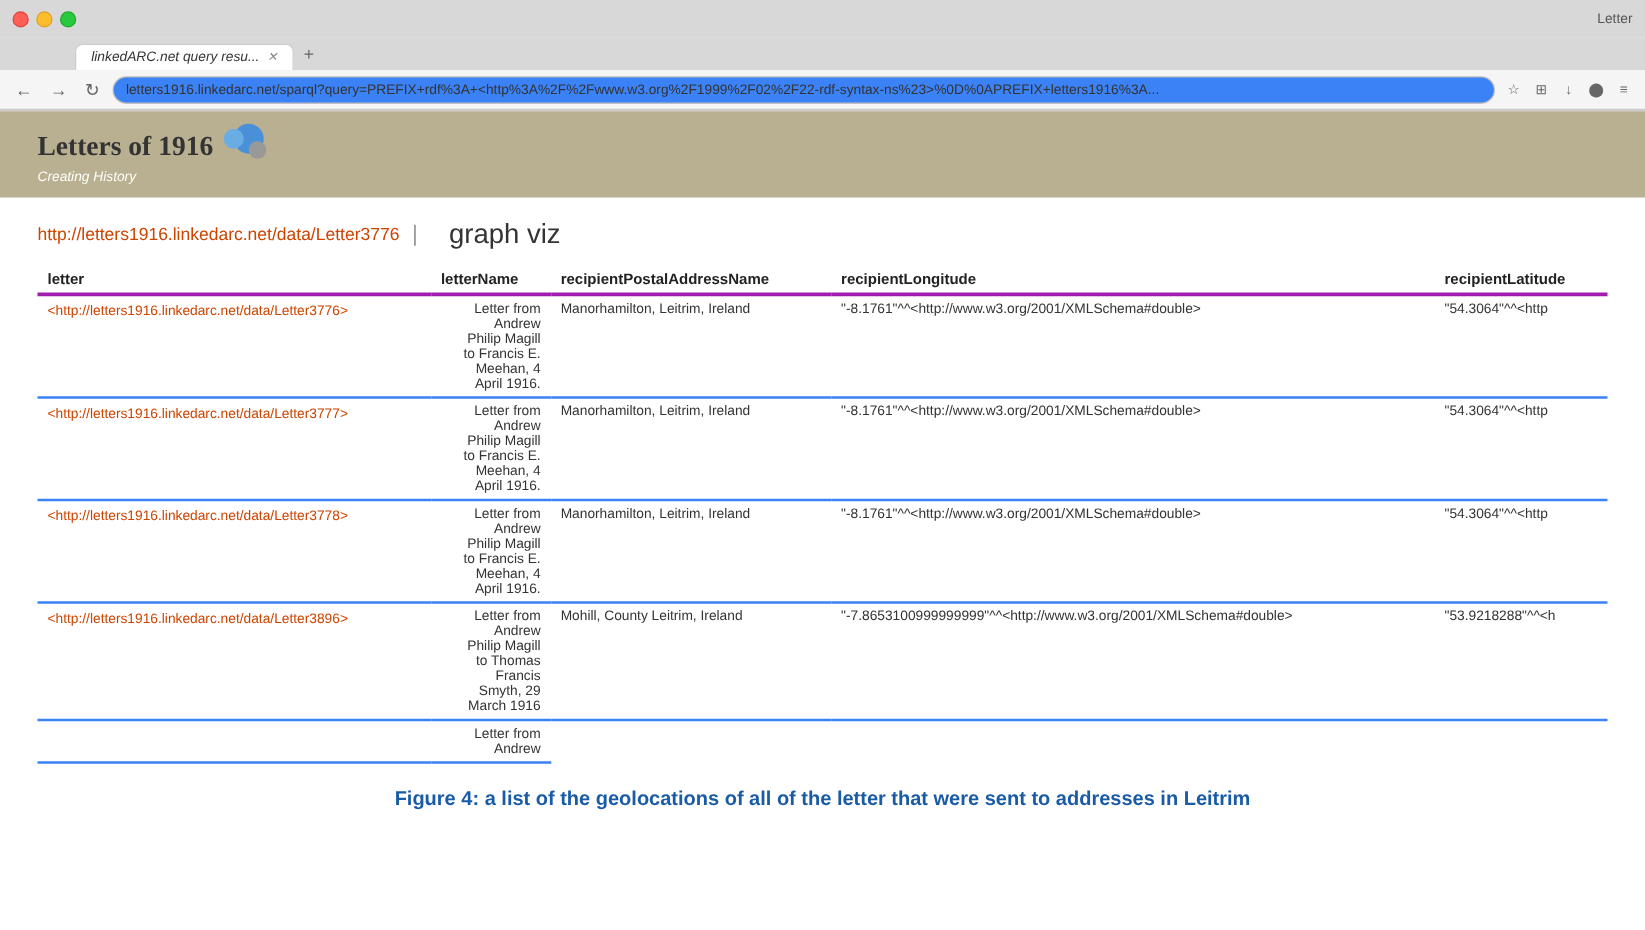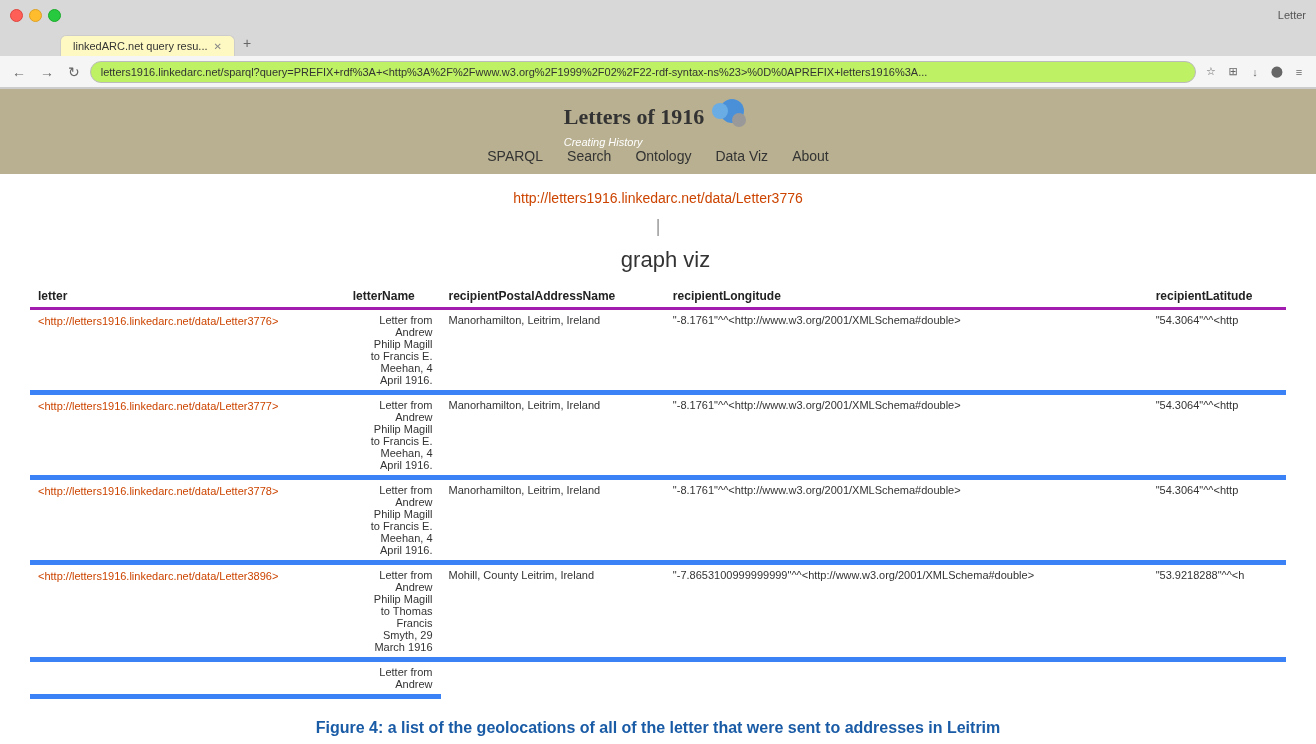--- a/index.html
+++ b/index.html
@@ -7,58 +7,58 @@
 
     
     .browser-chrome { background: #e8e8e8; border-bottom: 1px solid #ccc; }
     .title-bar { display: flex; align-items: center; justify-content: space-between; padding: 6px 10px; background: #d8d8d8; height: 30px; }
     .traffic-lights { display: flex; gap: 6px; align-items: center; }
     .tl { width: 13px; height: 13px; border-radius: 50%; }
     .tl.red { background: #ff5f56; border: 1px solid #e0443e; }
     .tl.yellow { background: #ffbd2e; border: 1px solid #dea123; }
     .tl.green { background: #27c93f; border: 1px solid #1aab29; }
     .tab-bar { display: flex; align-items: flex-end; padding: 0 60px; background: #d8d8d8; height: 26px; }
-    .tab { background: #fef9c3; border-radius: 6px 6px 0 0; padding: 4px 12px; font-size: 11px; color: #333; display: flex; align-items: center; gap: 6px; border: 1px solid #ccc; border-bottom: none; max-width: 180px; }
+    .tab { background: #ffffff; border-radius: 6px 6px 0 0; padding: 4px 12px; font-size: 11px; color: #333; display: flex; align-items: center; gap: 6px; border: 1px solid #ccc; border-bottom: none; max-width: 180px; font-style: italic; }
     .tab-close { color: #888; font-size: 10px; cursor: pointer; }
     .tab-add { background: none; border: none; color: #666; font-size: 14px; padding: 0 8px; cursor: pointer; align-self: center; }
     .user-label { font-size: 11px; color: #555; }
 
     .address-bar { display: flex; align-items: center; background: #f5f5f5; padding: 4px 8px; gap: 6px; border-bottom: 1px solid #ccc; height: 32px; }
     .nav-btn { background: none; border: none; font-size: 14px; color: #666; cursor: pointer; padding: 2px 4px; }
     .nav-btn:disabled { color: #ccc; }
-    .address-input { flex: 1; border: 1px solid #bbb; border-radius: 12px; padding: 2px 10px; font-size: 11px; color: #333; background: #bef264; height: 22px; }
+    .address-input { flex: 1; border: 1px solid #bbb; border-radius: 12px; padding: 2px 10px; font-size: 11px; color: #333; background: #3b82f6; height: 22px; }
     .browser-icons { display: flex; gap: 4px; align-items: center; }
     .browser-icon { width: 18px; height: 18px; border-radius: 3px; display: flex; align-items: center; justify-content: center; font-size: 11px; color: #666; cursor: pointer; }
 
     
-    .site-header { background: #b8b090; padding: 10px 30px; display: flex; align-items: center; justify-content: space-between; flex-direction: column; }
+    .site-header { background: #b8b090; padding: 10px 30px; display: flex; align-items: flex-start; justify-content: space-between; }
     .site-logo { }
     .site-logo .logo-text { font-size: 22px; font-weight: bold; color: #333; font-family: Georgia, serif; }
     .site-logo .tagline { font-size: 11px; color: #fff; font-style: italic; margin-top: 2px; }
     .logo-bubbles { display: inline-block; position: relative; width: 40px; height: 35px; margin-left: 8px; vertical-align: middle; }
     .bubble { position: absolute; border-radius: 50%; }
     .bubble-blue-lg { width: 24px; height: 24px; background: #4a90d9; top: 0; left: 8px; }
     .bubble-blue-sm { width: 16px; height: 16px; background: #6aade4; top: 4px; left: 0; }
     .bubble-gray { width: 14px; height: 14px; background: #999; top: 14px; left: 20px; }
 
     .site-nav { display: flex; gap: 24px; align-items: center; }
     .nav-link { color: #333; text-decoration: none; font-size: 14px; font-weight: normal; cursor: pointer; }
 
     
     .main-content { padding: 16px 30px; }
 
-    .query-header { margin-bottom: 12px; display: flex; align-items: center; gap: 10px; flex-direction: column; }
+    .query-header { margin-bottom: 12px; display: flex; align-items: center; gap: 10px; }
     .query-url { color: #cc4400; font-size: 14px; text-decoration: none; font-weight: normal; }
     .separator { color: #999; font-size: 18px; }
     .graph-viz-link { color: #333; font-size: 22px; font-weight: normal; text-decoration: none; margin-left: 15px; }
 
     
     .results-table { width: 100%; border-collapse: collapse; font-size: 12px; }
     .results-table th { text-align: left; padding: 4px 8px; font-weight: bold; color: #222; border-bottom: 3px solid #a21caf; }
-    .results-table td { padding: 4px 8px; vertical-align: top; border-bottom: 5px solid #3b82f6; }
+    .results-table td { padding: 4px 8px; vertical-align: top; border-bottom: 2px solid #3b82f6; }
     .cell-link { color: #cc4400; text-decoration: none; font-size: 11px; }
     .cell-text { color: #333; font-size: 11px; text-align: right; }
     .cell-value { color: #333; font-size: 11px; }
 
     
     .figure-caption { margin-top: 20px; text-align: center; font-size: 16px; font-weight: bold; color: #1a5ba6; }
   </style>
 </head>
 <body>
 
@@ -100,27 +100,20 @@
         <b>Letters of 1916</b>
       </span>
       <div class="logo-bubbles">
         <div class="bubble bubble-blue-lg"></div>
         <div class="bubble bubble-blue-sm"></div>
         <div class="bubble bubble-gray"></div>
       </div>
     </div>
     <div class="tagline">Creating History</div>
   </div>
-  <nav class="site-nav">
-    <a class="nav-link">SPARQL</a>
-    <a class="nav-link">Search</a>
-    <a class="nav-link">Ontology</a>
-    <a class="nav-link">Data Viz</a>
-    <a class="nav-link">About</a>
-  </nav>
 </div>
 
 <div class="main-content">
   <div class="query-header">
     <a class="query-url">http://letters1916.linkedarc.net/data/Letter3776</a>
     <span class="separator">|</span>
     <a class="graph-viz-link">graph viz</a>
   </div>
 
   <table class="results-table">

